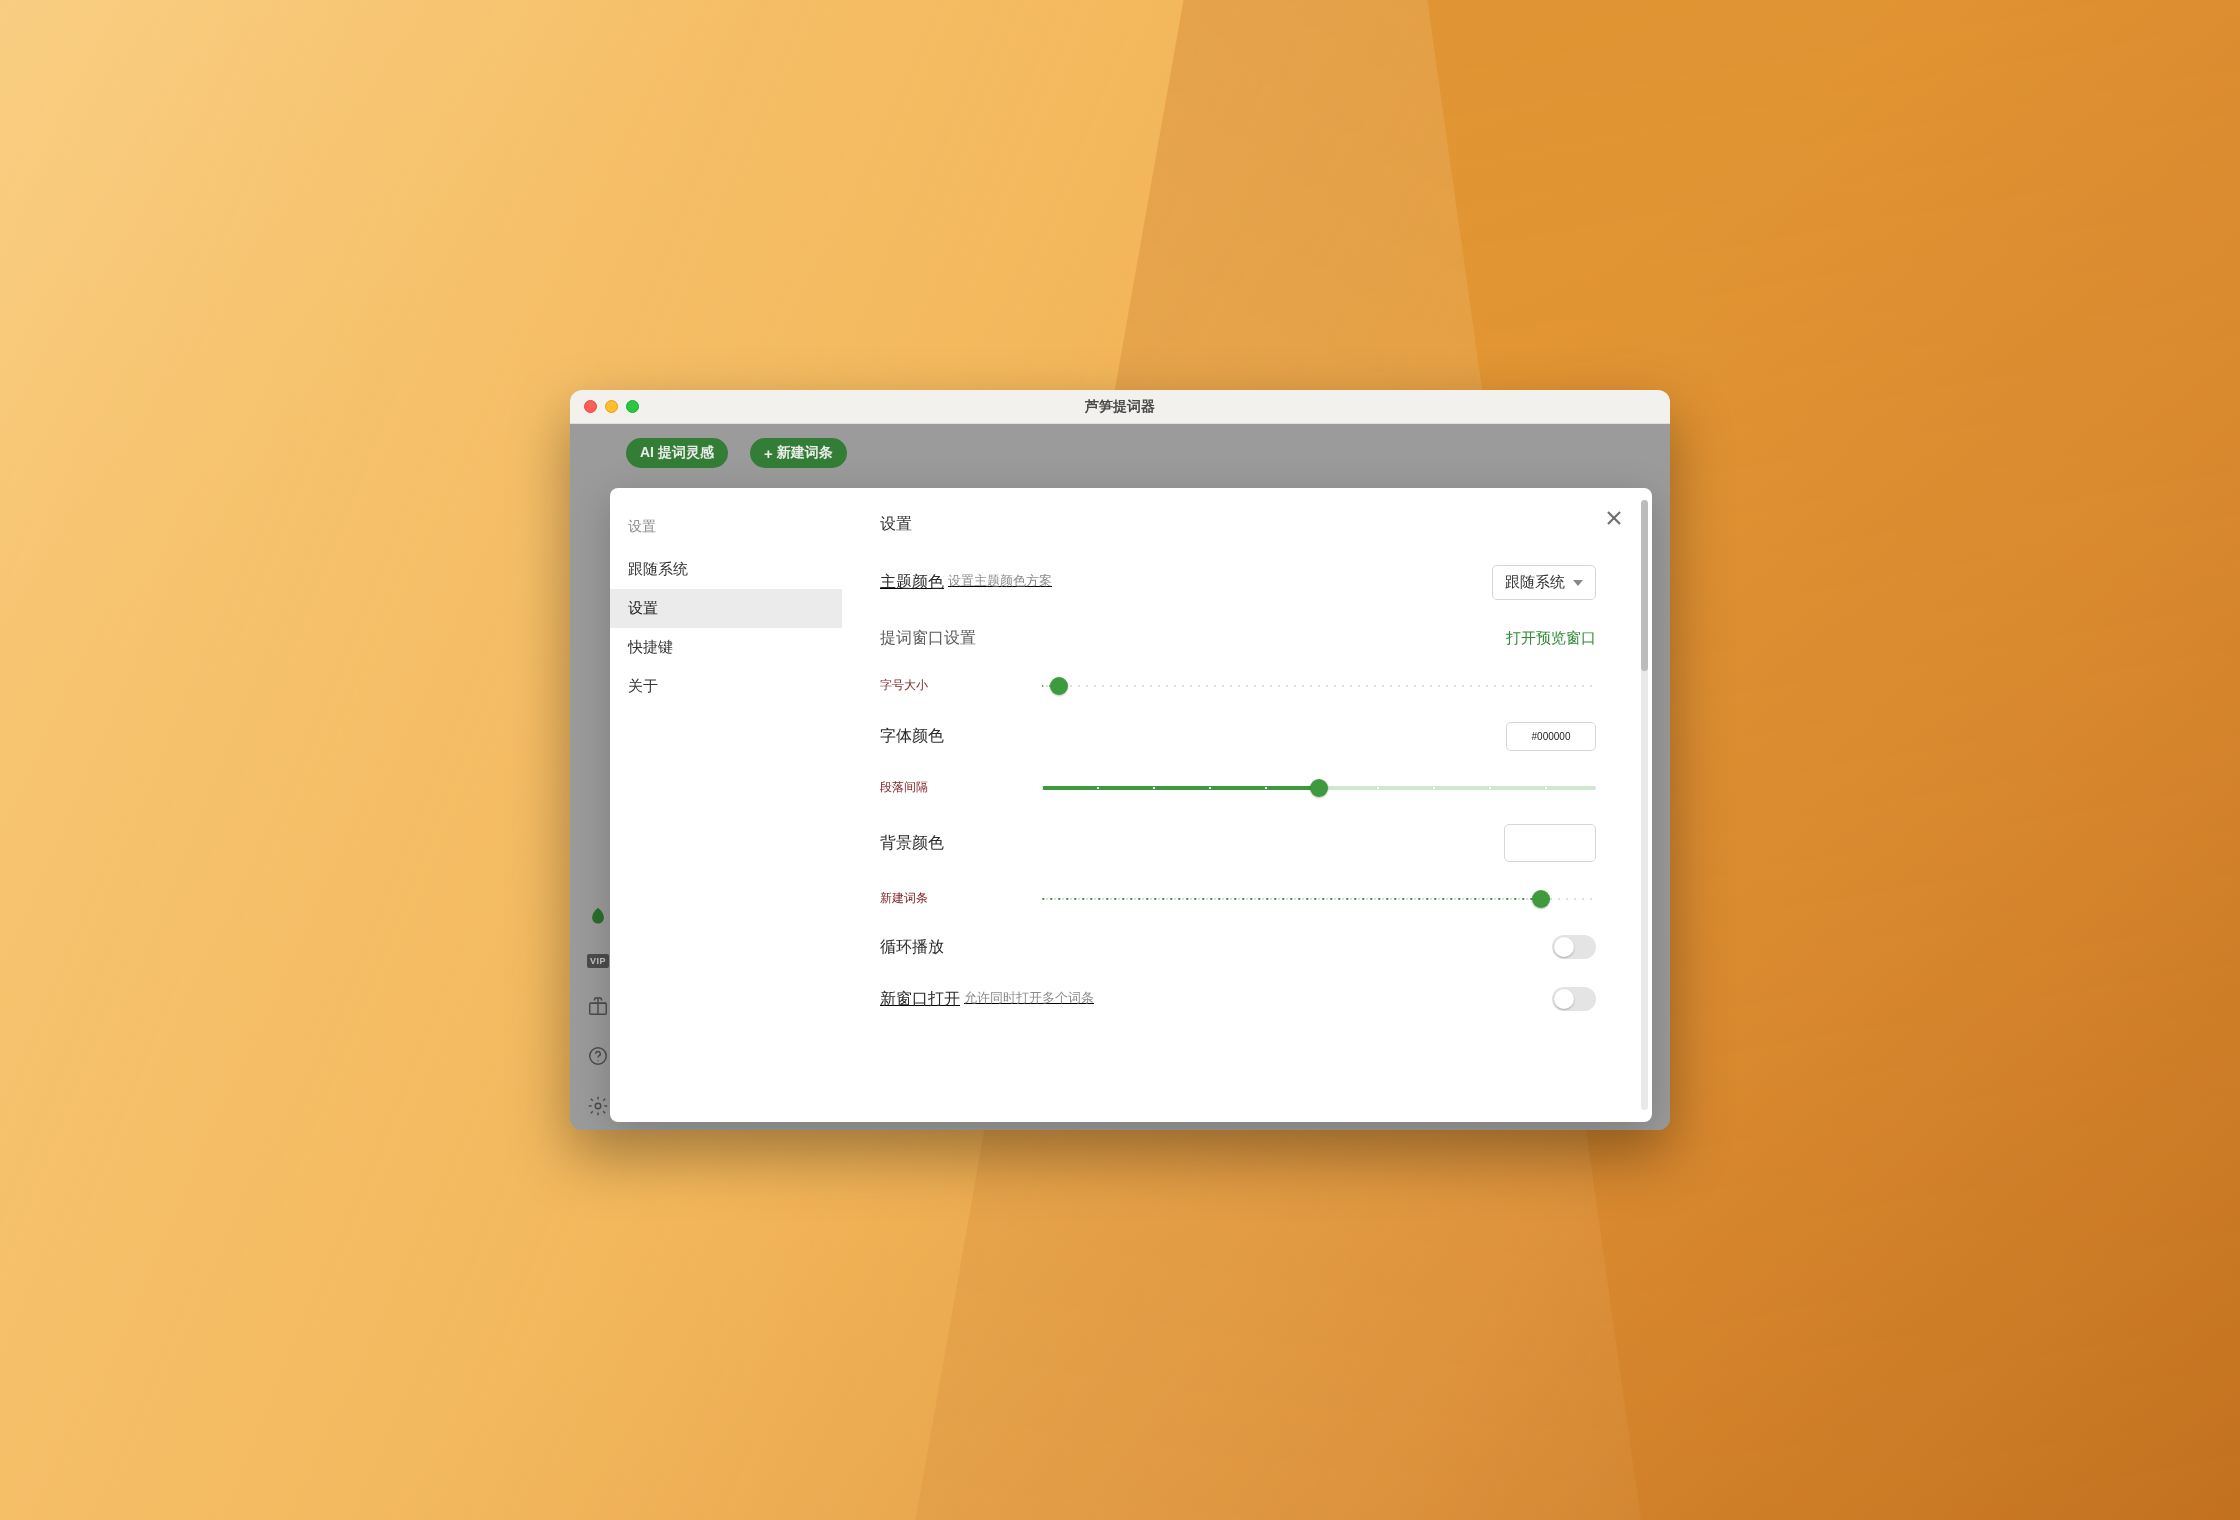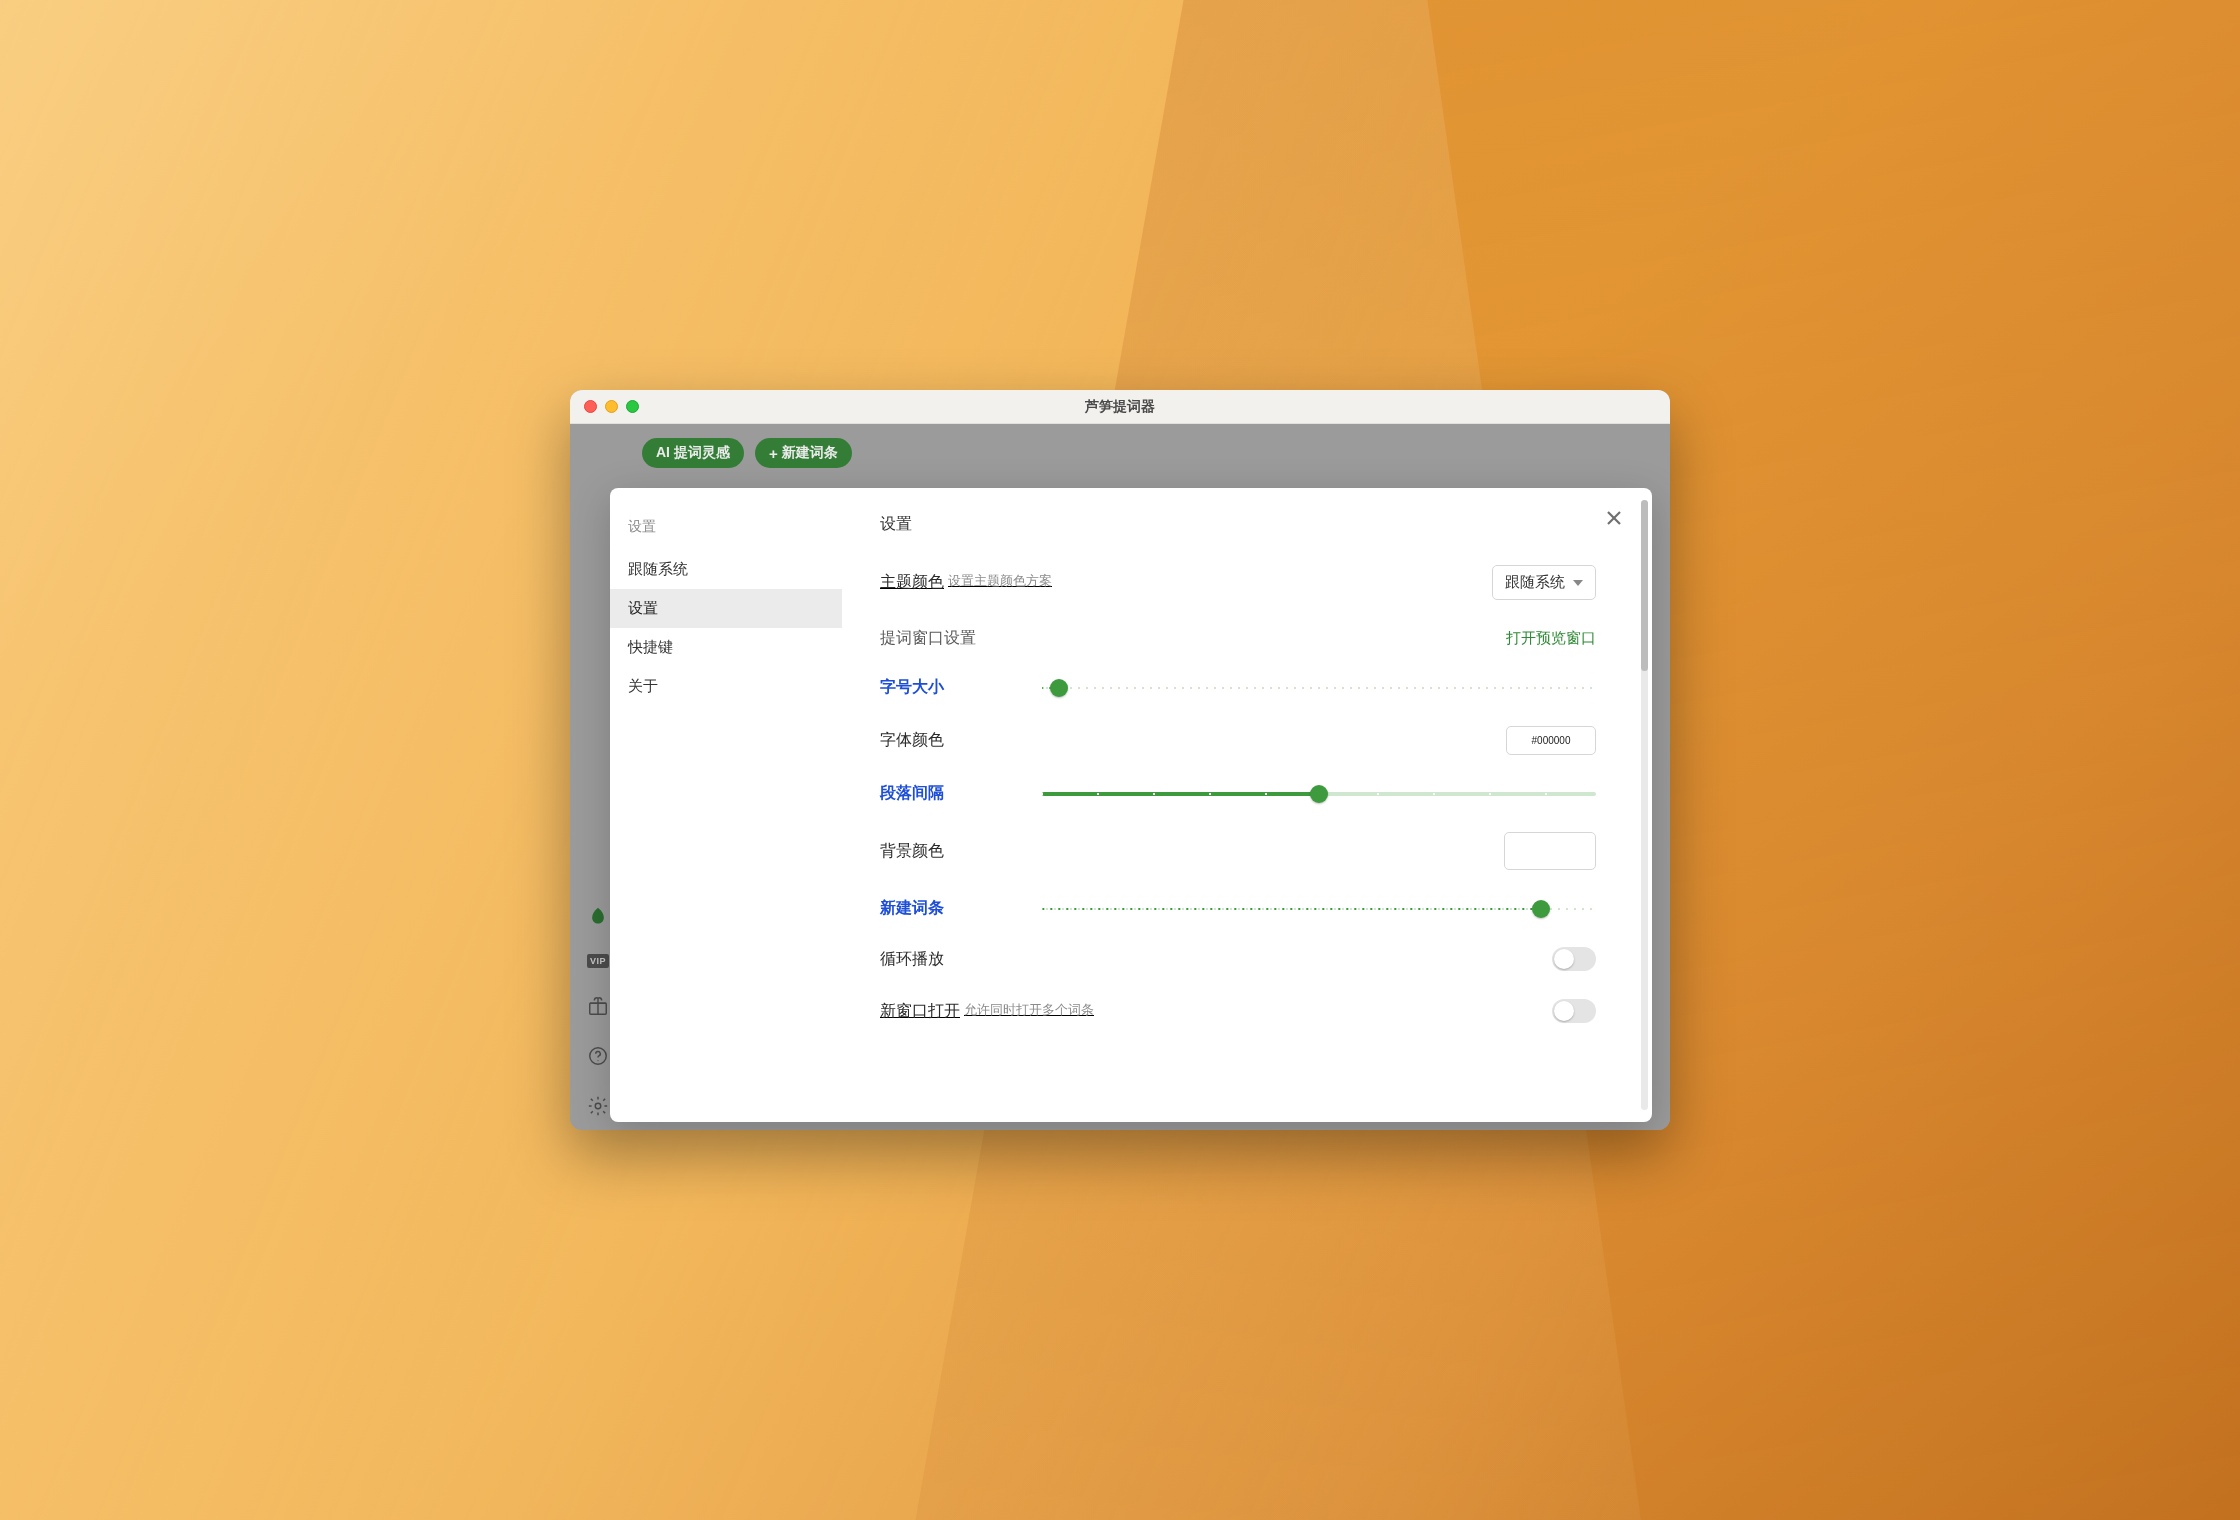--- a/index.html
+++ b/index.html
@@ -60,21 +60,21 @@
   }
 
   .app-body {
     position: relative;
     height: calc(100% - 34px);
     background: #9b9b9b;
   }
 
   
   .pill-row {
-    position: absolute; top: 14px; left: 72px; display:flex; gap:11px;
+    position: absolute; top: 14px; left: 56px; display:flex; gap:22px;
     filter: brightness(0.92);
   }
   .pill {
     background:#38883c; color:#fff; font-size:14px; font-weight:600;
     padding: 6px 14px; border-radius: 16px; display:flex; align-items:center; gap:4px;
   }
   .pill .plus { font-weight:700; font-size:15px; line-height:1; }
 
   
   .left-icons {
@@ -151,21 +151,21 @@
   .dropdown .caret {
     width:0; height:0; border-left:5px solid transparent; border-right:5px solid transparent;
     border-top:6px solid #888;
   }
 
   .link-green { color:#2f8a36; font-size:15px; cursor:pointer; }
 
   .slider-row {
     display:flex; align-items:center; gap:22px; margin-bottom:28px;
   }
-  .slider-row .label { font-size:16px; color:#1d4ed8; width:140px; flex:0 0 140px;font-weight:bold; }
+  .slider-row .label { font-size:12px; color:#7f1d1d; width:140px; flex:0 0 140px; }
   .slider {
     position:relative; flex:1; height:16px; display:flex; align-items:center;
   }
   .track {
     position:absolute; left:0; right:0; height:4px; border-radius:3px;
     background:#cfe7cf;
   }
   .track.dotted {
     background-image: radial-gradient(circle, #cfe7cf 1.2px, transparent 1.2px);
     background-size: 8px 4px; background-repeat:repeat-x; background-position:center;

